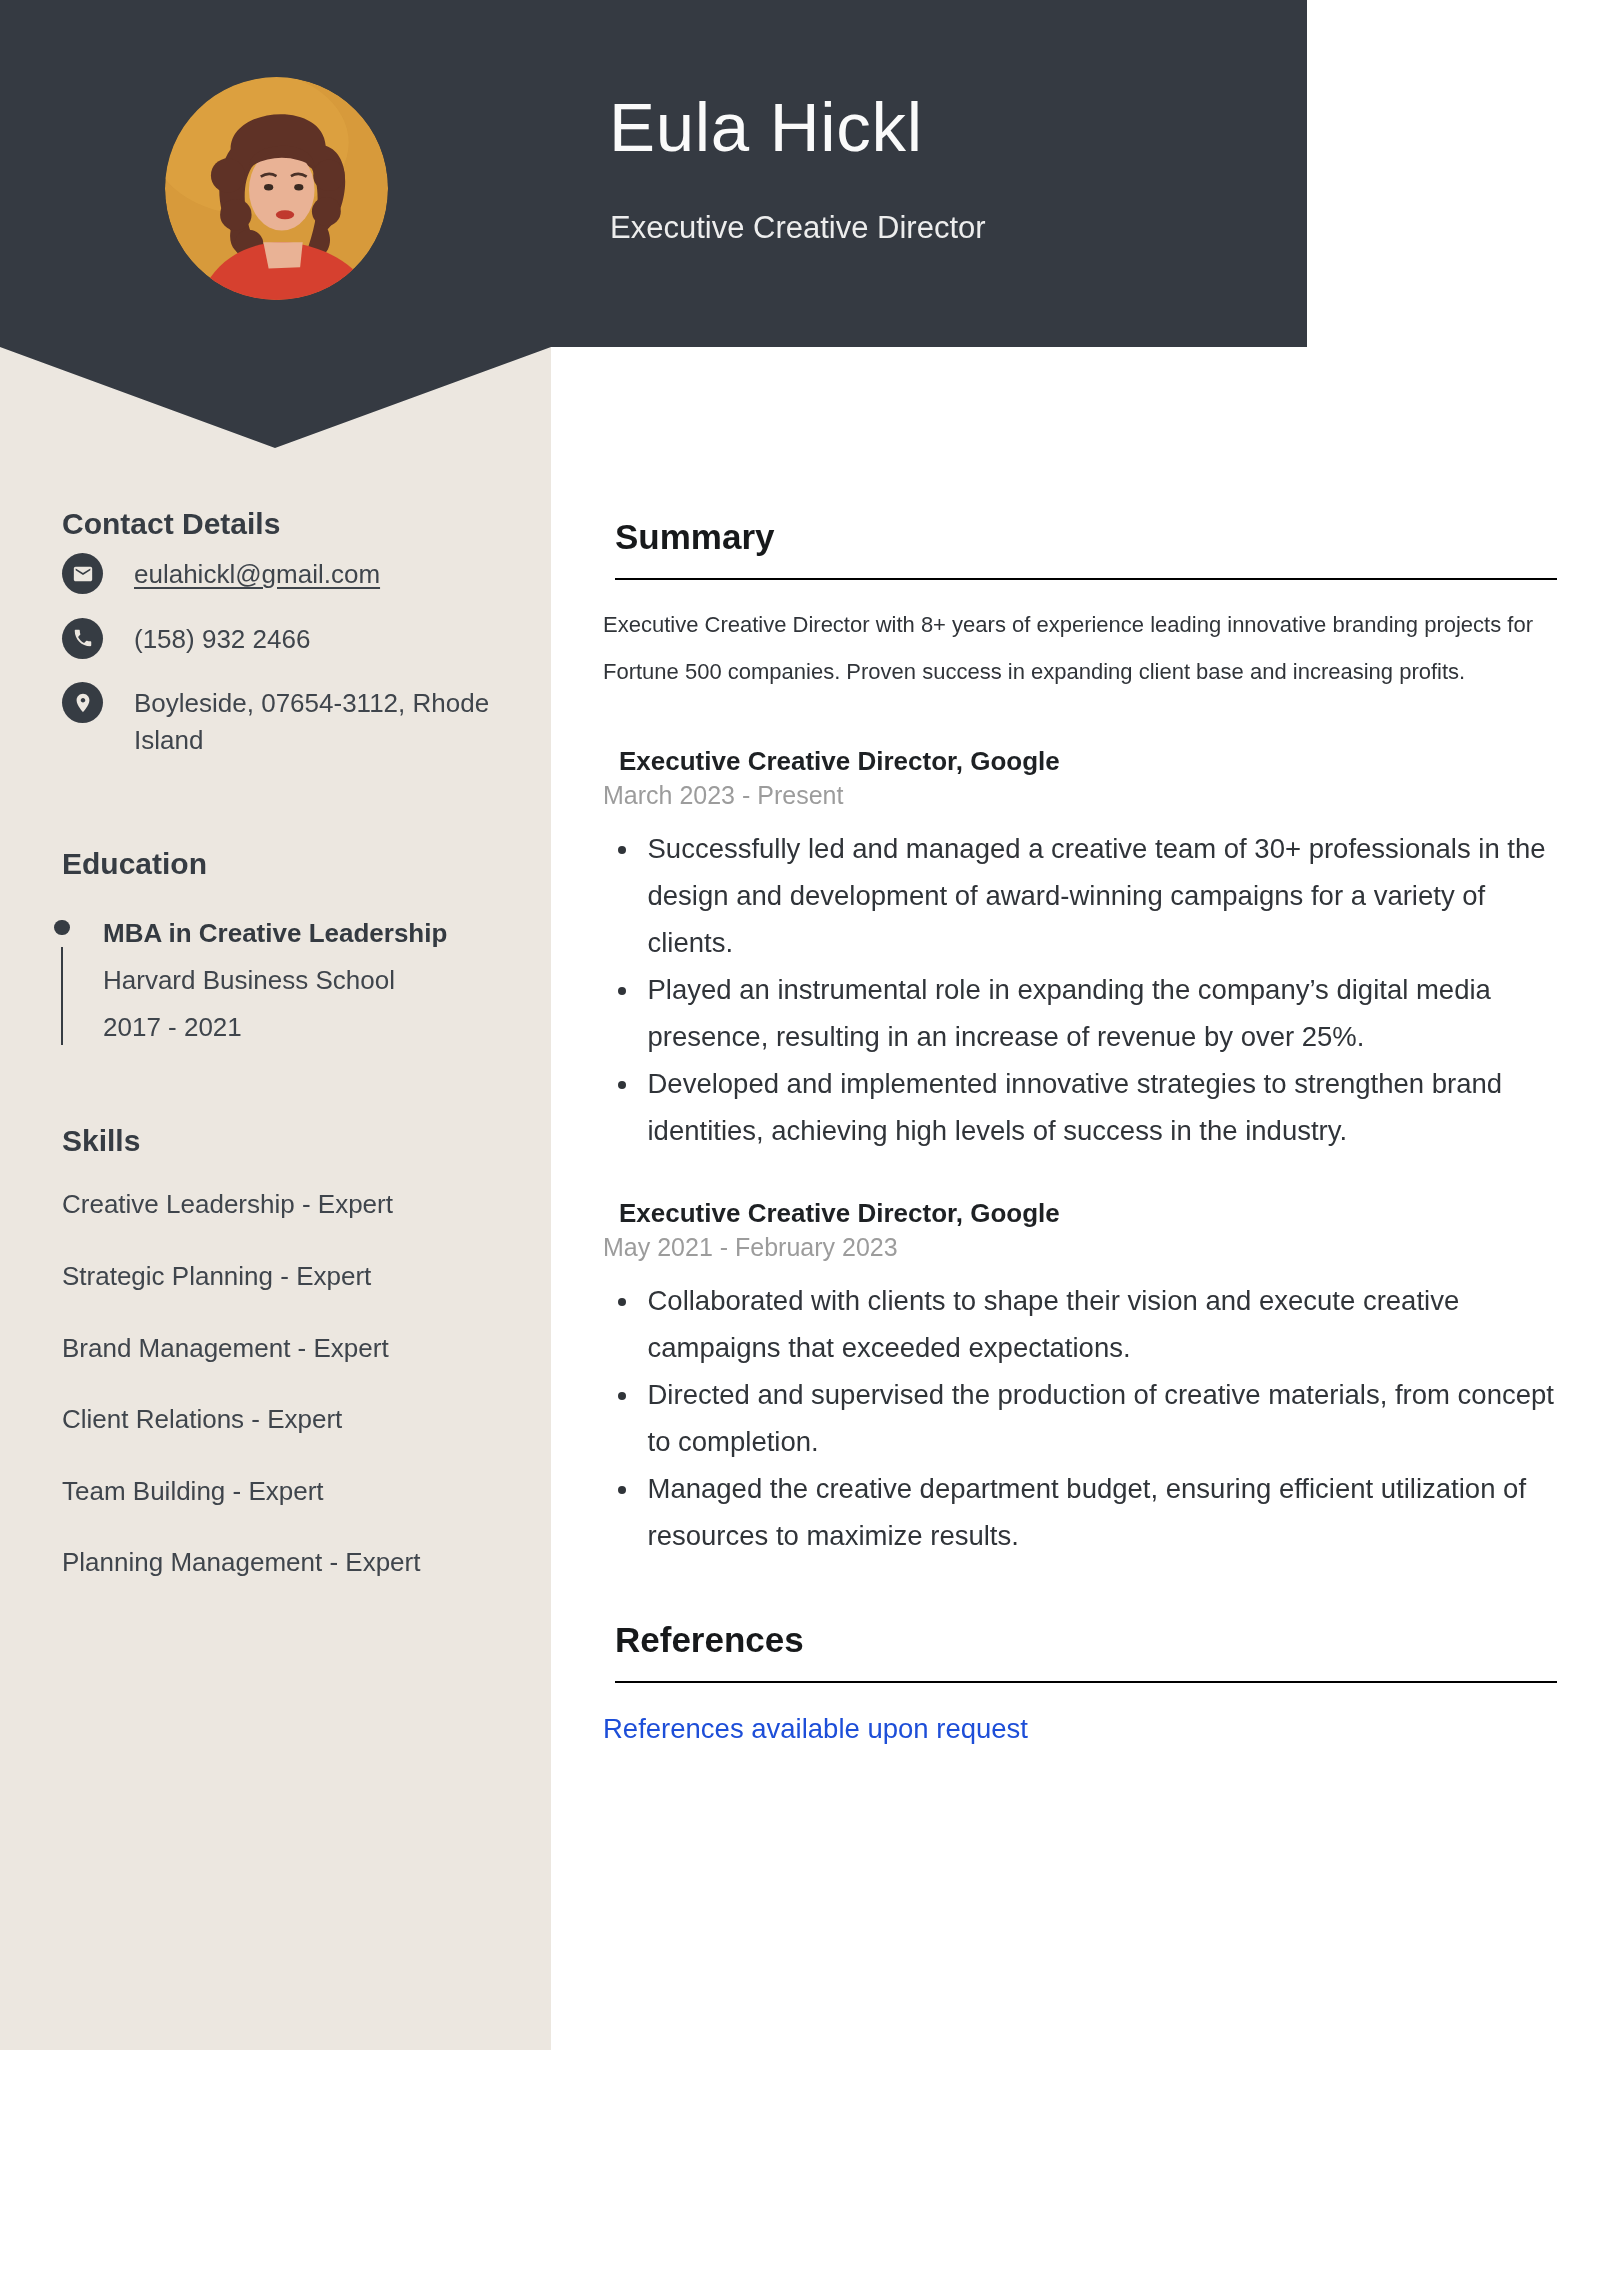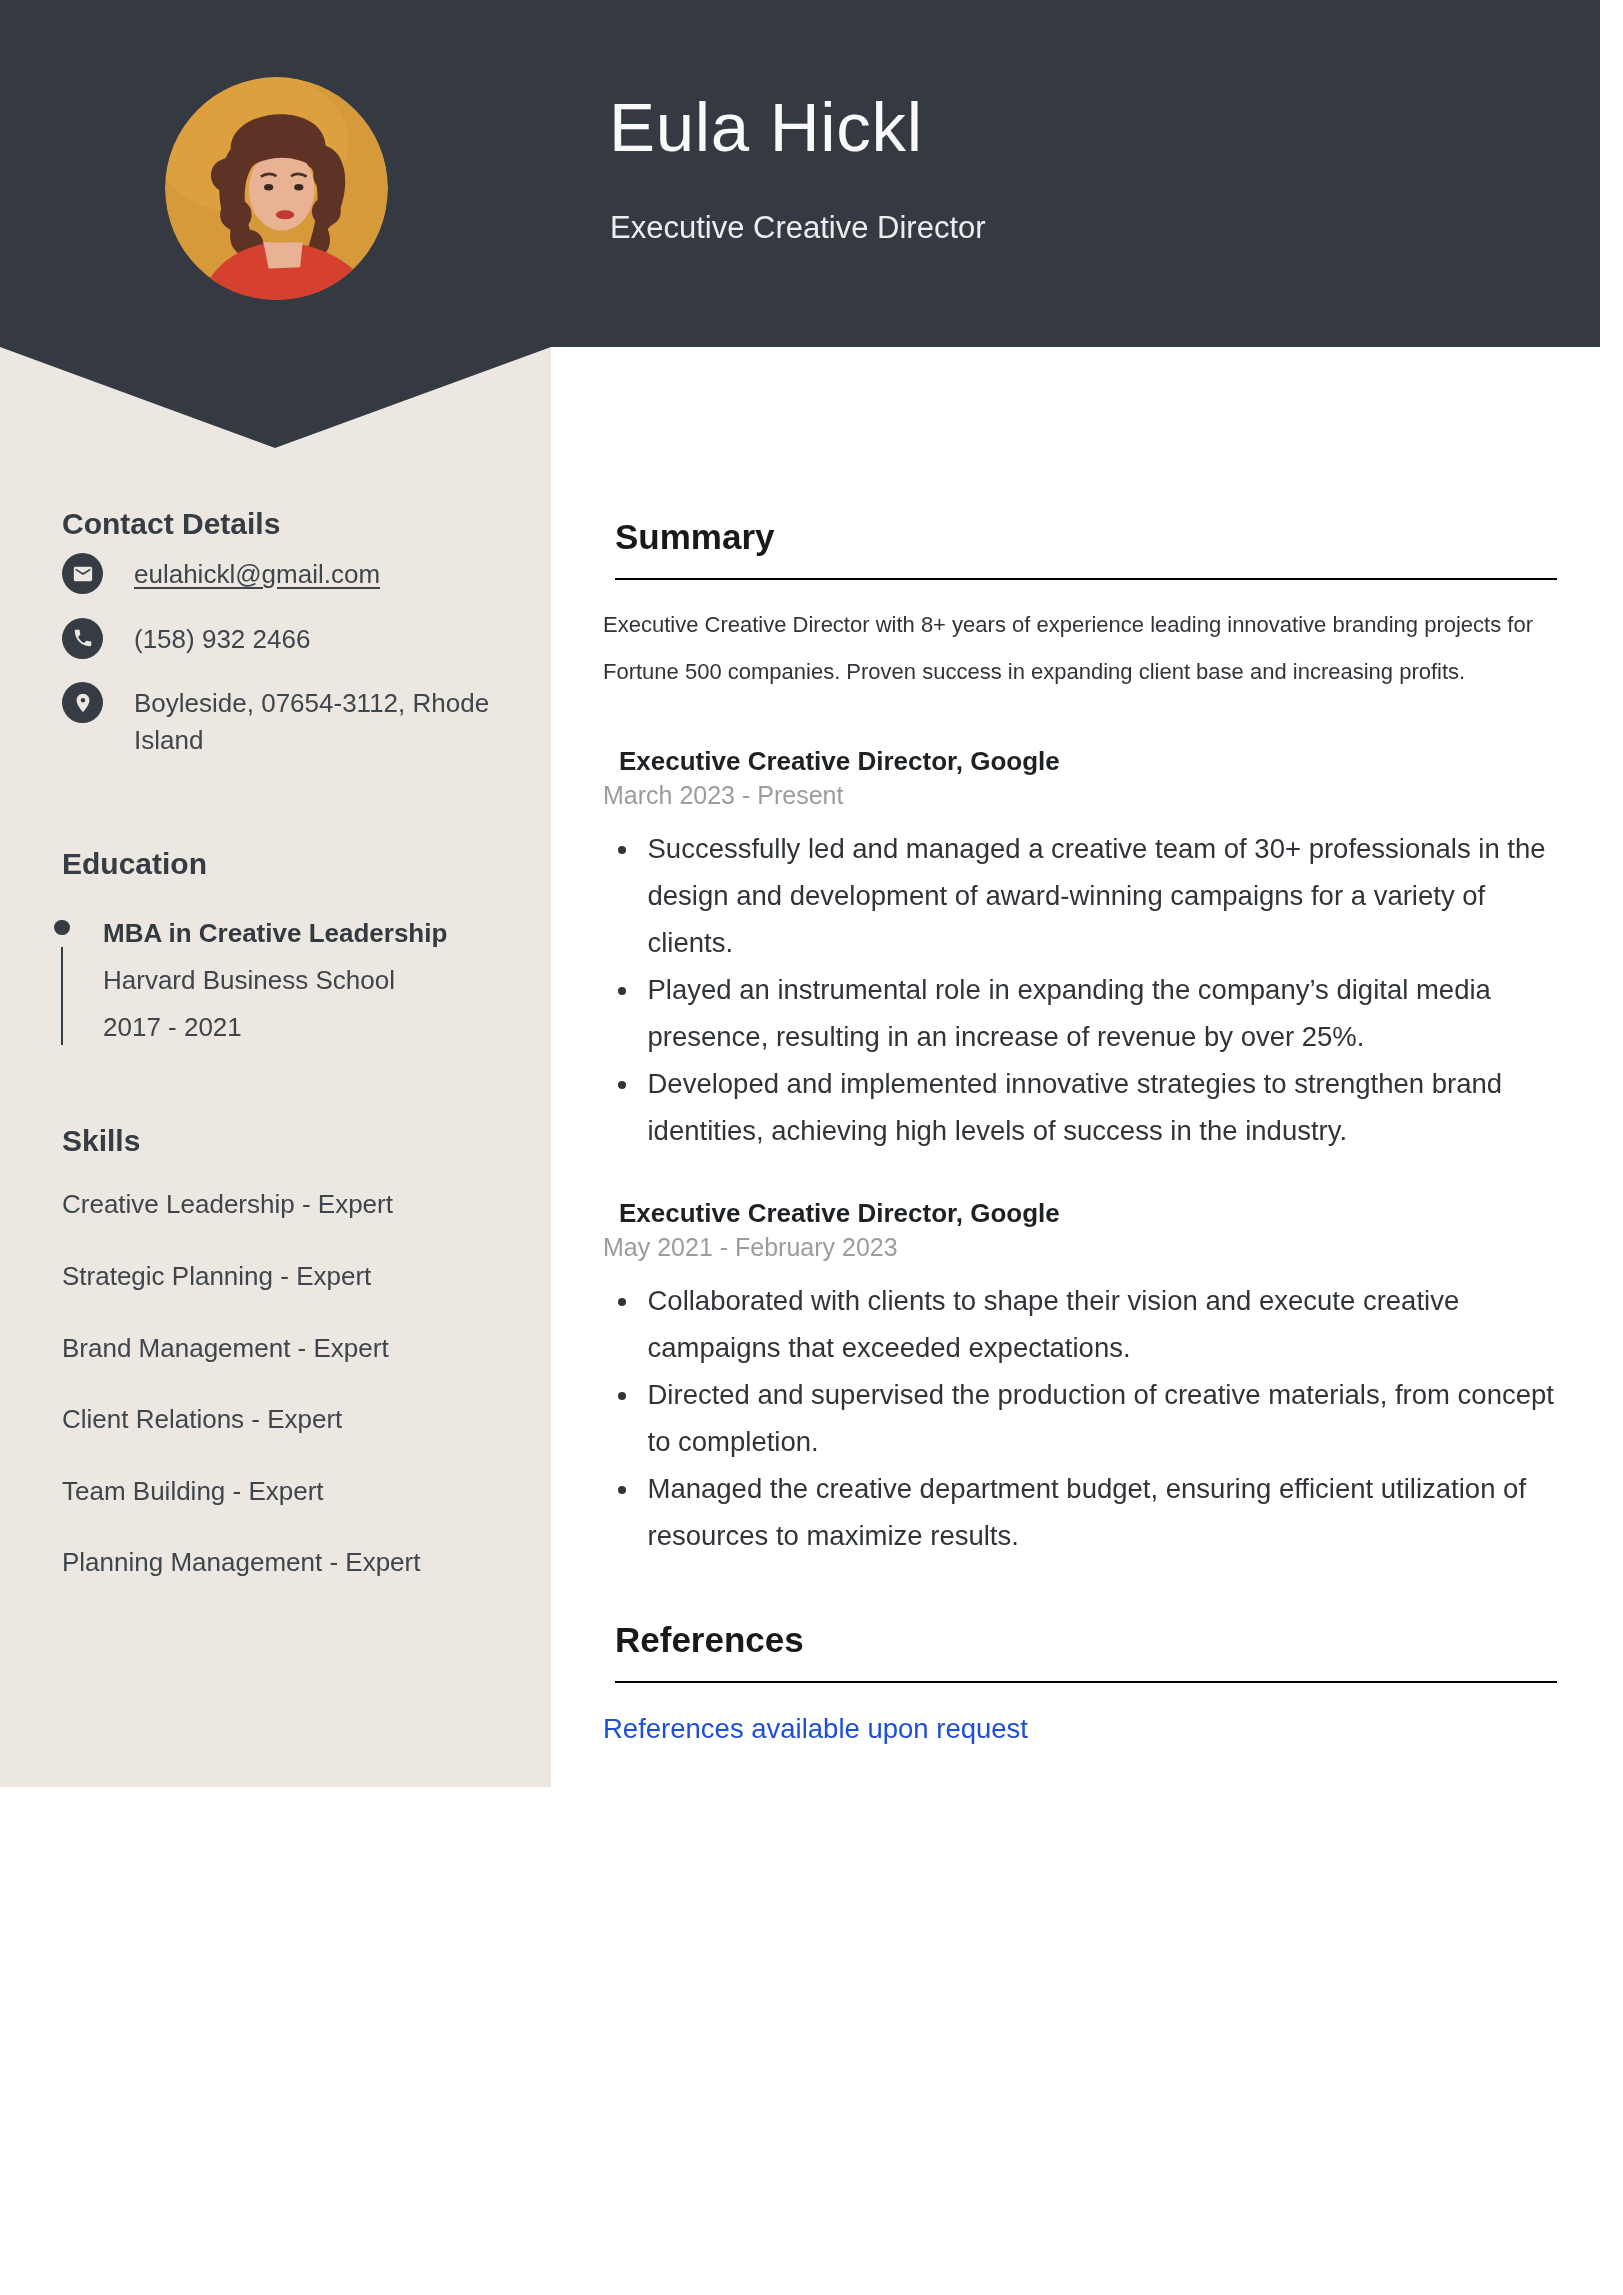--- a/index.html
+++ b/index.html
@@ -8,21 +8,21 @@
     width: 1623px; height: 2295px;
     position: relative;
     background: #ffffff;
     font-family: "Liberation Sans", "DejaVu Sans", sans-serif;
     color: #303439;
   }
 
   
   .sidebar {
     position: absolute; left: 0; top: 0;
-    width: 551px; height: 1787px;
+    width: 551px; height: 2050px;
     background: #ECE7E0;
     padding: 507px 39px 0 62px;
   }
   .side-h2 {
     margin: 0; font-size: 30px; line-height: 1.1;
     font-weight: 700; color: #363C43;
   }
   .contact-list { list-style: none; margin: 13px 0 0 0; padding: 0; }
   .contact-item { display: flex; align-items: flex-start; gap: 31px; margin-bottom: 23.6px; }
   .cicon {
@@ -68,21 +68,21 @@
   .job + .job .job-title { margin-top: 45px; }
   .job-period { margin: 6.5px 0 0 0; font-size: 25px; line-height: 1.1; color: #9C9C9C; }
   .job-bullets { margin: 15.7px 0 0 0; padding-left: 38px; list-style: disc; }
   .job-bullets li { font-size: 27.5px; line-height: 47px; color: #303439; padding-left: 6.5px; }
   .refs-section { margin-top: 63px; }
   .refs-text { margin: 22px 0 0 0; font-size: 27.5px; line-height: 47px; color: #1d4ed8; }
 
   
   .header {
     position: absolute; left: 0; top: 0;
-    width: 1600px; height: 452px;
+    width: 1307px; height: 452px;
     background: #353A42;
     clip-path: polygon(0 0, 1623px 0, 1623px 347px, 551px 347px, 275px 448px, 0 347px);
     z-index: 5;
   }
   .photo {
     position: absolute; left: 165px; top: 77px;
     width: 223px; height: 223px; border-radius: 50%; overflow: hidden;
   }
   .photo svg { display: block; width: 223px; height: 223px; }
   .h-name {

